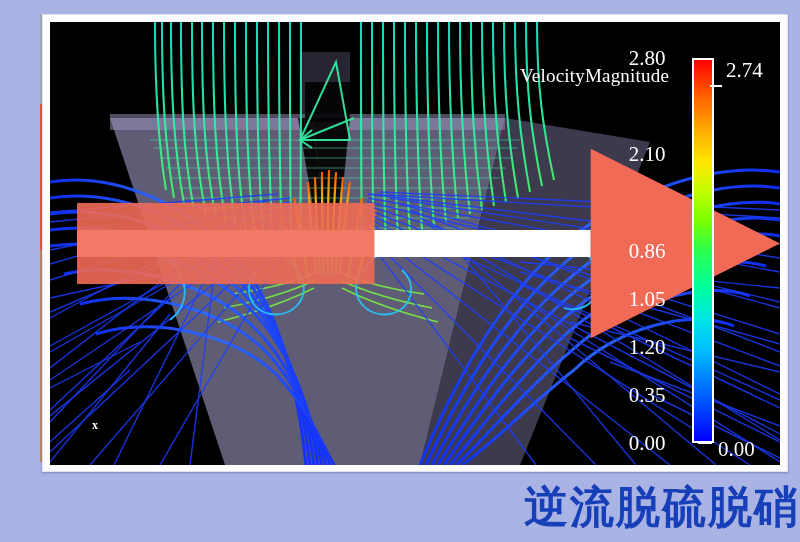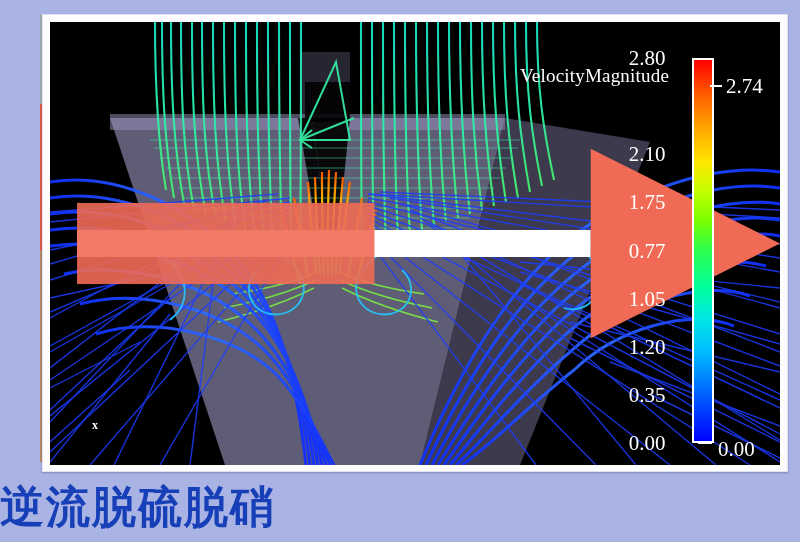--- a/index.html
+++ b/index.html
@@ -55,33 +55,33 @@
   .cb-ticks{position:absolute;left:560px;top:36px;width:74px;height:385px;}
   .cb-tick{
     position:absolute;right:0;width:74px;text-align:center;
     color:#fff;font-family:"Liberation Serif", serif;font-size:21px;
     transform:translateY(-50%);white-space:nowrap;
   }
   .cb-range{
     position:absolute;color:#fff;font-family:"Liberation Serif", serif;font-size:21px;
     white-space:nowrap;
   }
-  .cb-range.max{left:676px;top:52px;}
+  .cb-range.max{left:676px;top:36px;}
   .cb-range.min{left:668px;top:415px;}
 
   
   .axis-widget{position:absolute;left:4px;top:398px;width:54px;height:26px;}
   .axis-label{
     position:absolute;left:42px;top:396px;color:#ffffff;
     font-family:"Liberation Serif", serif;font-size:12px;font-weight:bold;
   }
 
   
   .caption{
-    position:absolute;left:0;top:476px;width:800px;text-align:left;
+    position:absolute;left:0;top:476px;width:800px;text-align:right;
     color:#1740b8;font-size:44px;font-weight:bold;line-height:62px;
     letter-spacing:2px;
     font-family:"DejaVu Sans","Liberation Sans",sans-serif;
   }
 </style>
 </head>
 <body>
 
 <div id="root">
 
@@ -304,22 +304,21 @@
       <polygon points="40,6 54,13 40,20" fill="#f06a55"></polygon>
       <rect x="2" y="10" width="22" height="6" fill="#f06a55" opacity="0.9"></rect>
     </svg>
     <span class="axis-label">x</span>
 
     <div class="cb-title">VelocityMagnitude</div>
 
     <div class="cb-ticks">
       <div class="cb-tick" style="top:0%">2.80</div>
       <div class="cb-tick" style="top:25%">2.10</div>
-      <div class="cb-tick" style="top:37.5%">1.75</div>
-      <div class="cb-tick" style="top:50%">0.77</div>
+      <div class="cb-tick" style="top:50%">0.86</div>
       <div class="cb-tick" style="top:62.5%">1.05</div>
       <div class="cb-tick" style="top:75%">1.20</div>
       <div class="cb-tick" style="top:87.5%">0.35</div>
       <div class="cb-tick" style="top:100%">0.00</div>
     </div>
 
     <div class="cbar"></div>
     <div class="cbar-tick-top"></div>
     <div class="cbar-tick-bot"></div>
     <div class="cb-range max">2.74</div>

